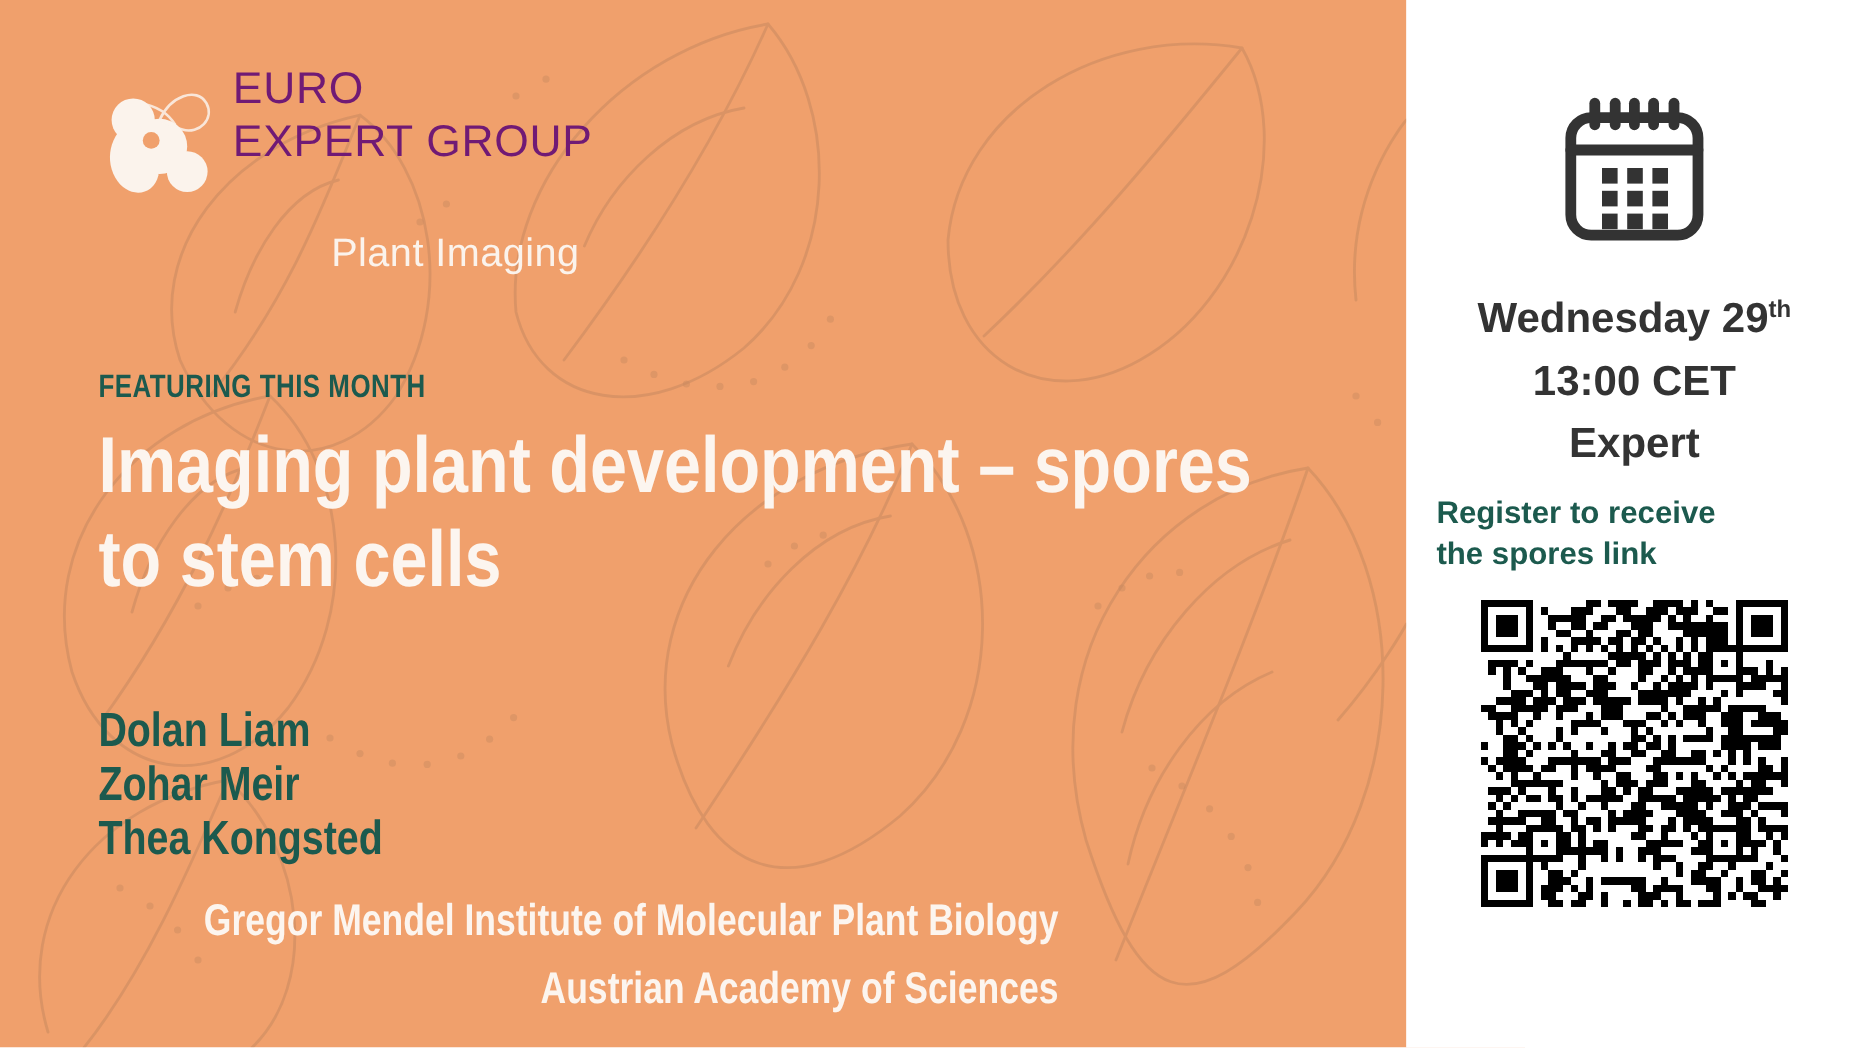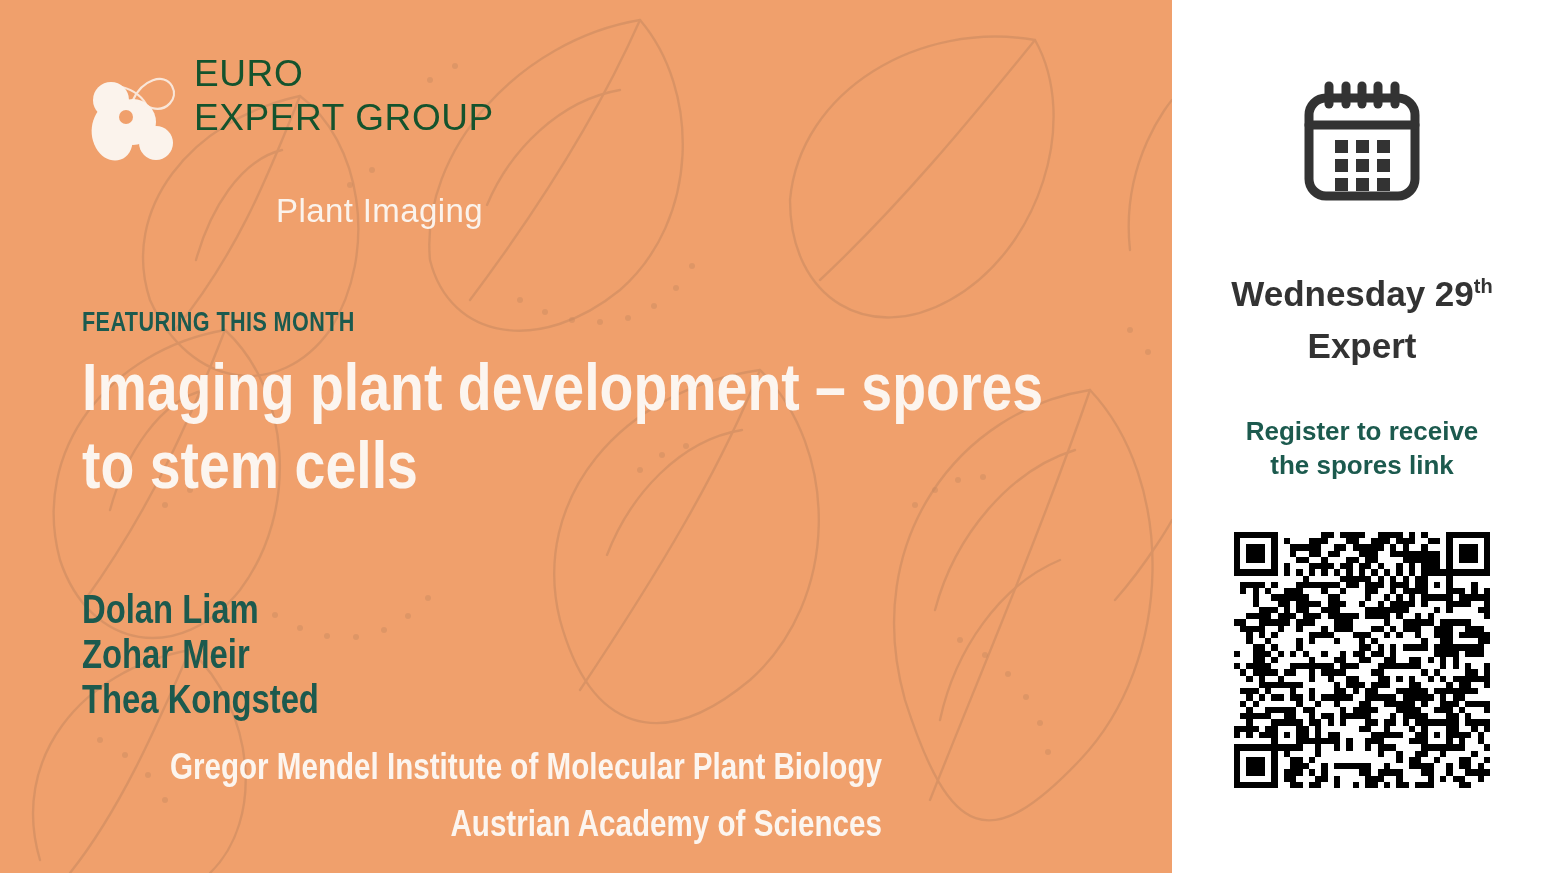--- a/index.html
+++ b/index.html
@@ -38,21 +38,21 @@
   #logo-words {
     position:absolute; left:110px; top:0px;
     width:400px;
   }
   .logo-line {
     font-family:"Liberation Sans", sans-serif;
     font-size:37px;
     font-weight:400;
     letter-spacing:0.6px;
     line-height:44px;
-    color:#14532d;
+    color:#701a75;
     white-space:nowrap;
   }
   #logo-sub {
     position:absolute; left:110px; top:140px;
     font-family:"Liberation Sans", sans-serif;
     font-size:33px;
     font-weight:400;
     color:#FBF3EC;
     letter-spacing:0.4px;
     white-space:nowrap;
@@ -138,37 +138,37 @@
     transform:scaleX(0.80);
     transform-origin:left center;
     white-space:nowrap;
   }
 
   
   #white-panel {
     position:absolute; left:1172px; top:0;
     width:380px; height:873px;
     background:#FFFFFF;
-    display:flex; flex-direction:column; align-items:center;gap:28px;
+    display:flex; flex-direction:column; align-items:center;
   }
   #calendar-icon { margin-top:78px; width:132px; height:132px; }
   #date-block {
     margin-top:22px;
     text-align:center;
     width:340px;
   }
   .date-line {
     font-size:35px; font-weight:700;
     color:#333333;
     line-height:52px;
     white-space:nowrap;
   }
   #day-line sup { font-size:20px; vertical-align:super; font-weight:700; }
   #register-block {
-    margin-top:14px; text-align:center; width:330px;
+    margin-top:14px; text-align:left; width:330px;
   }
   .register-line {
     font-size:26px; font-weight:700;
     color:#1C5A4E;
     line-height:34px;
     white-space:nowrap;
   }
   #qr-wrap { margin-top:22px; width:256px; height:256px; }
 </style>
 </head>
@@ -319,20 +319,21 @@
         <rect x="60" y="81" width="13" height="13"></rect>
         <rect x="81" y="81" width="13" height="13"></rect>
         <rect x="39" y="100" width="13" height="13"></rect>
         <rect x="60" y="100" width="13" height="13"></rect>
         <rect x="81" y="100" width="13" height="13"></rect>
       </g>
     </svg>
 
     <div id="date-block">
       <div class="date-line" id="day-line"><span>Wednesday 29</span><sup>th</sup></div>
+      <div class="date-line">13:00 CET</div>
       <div class="date-line">Expert</div>
     </div>
 
     <div id="register-block">
       <div class="register-line">Register to receive</div>
       <div class="register-line">the spores link</div>
     </div>
 
     <svg id="qr-wrap" viewBox="0 0 41 41" shape-rendering="crispEdges">
       <rect width="41" height="41" fill="#ffffff"></rect>

